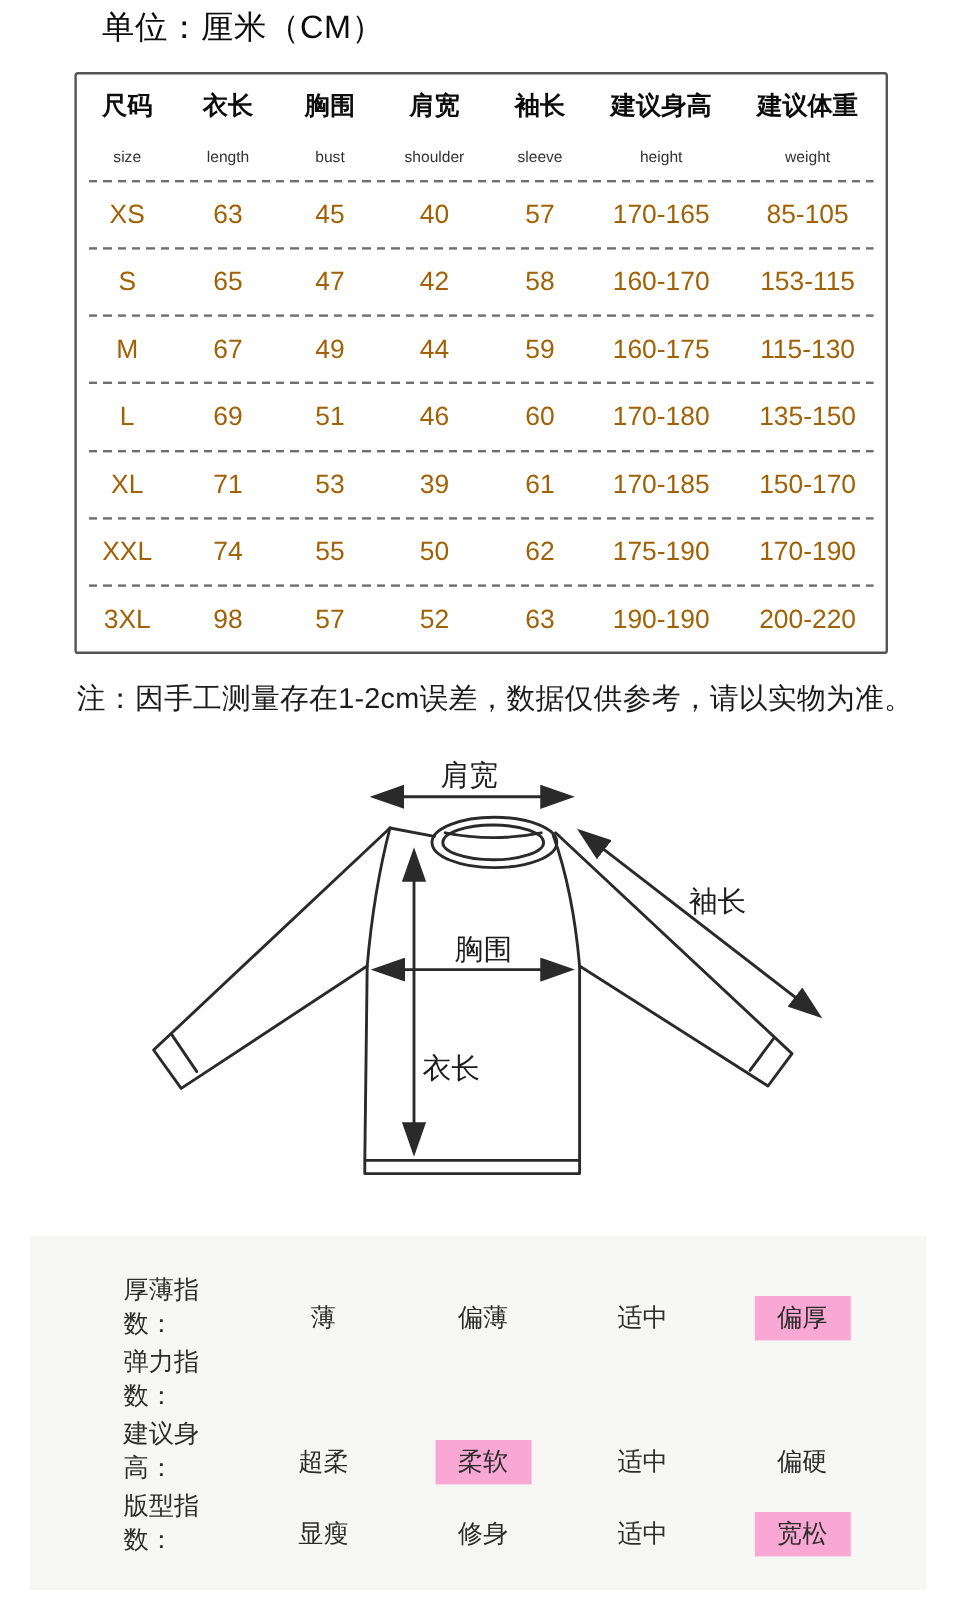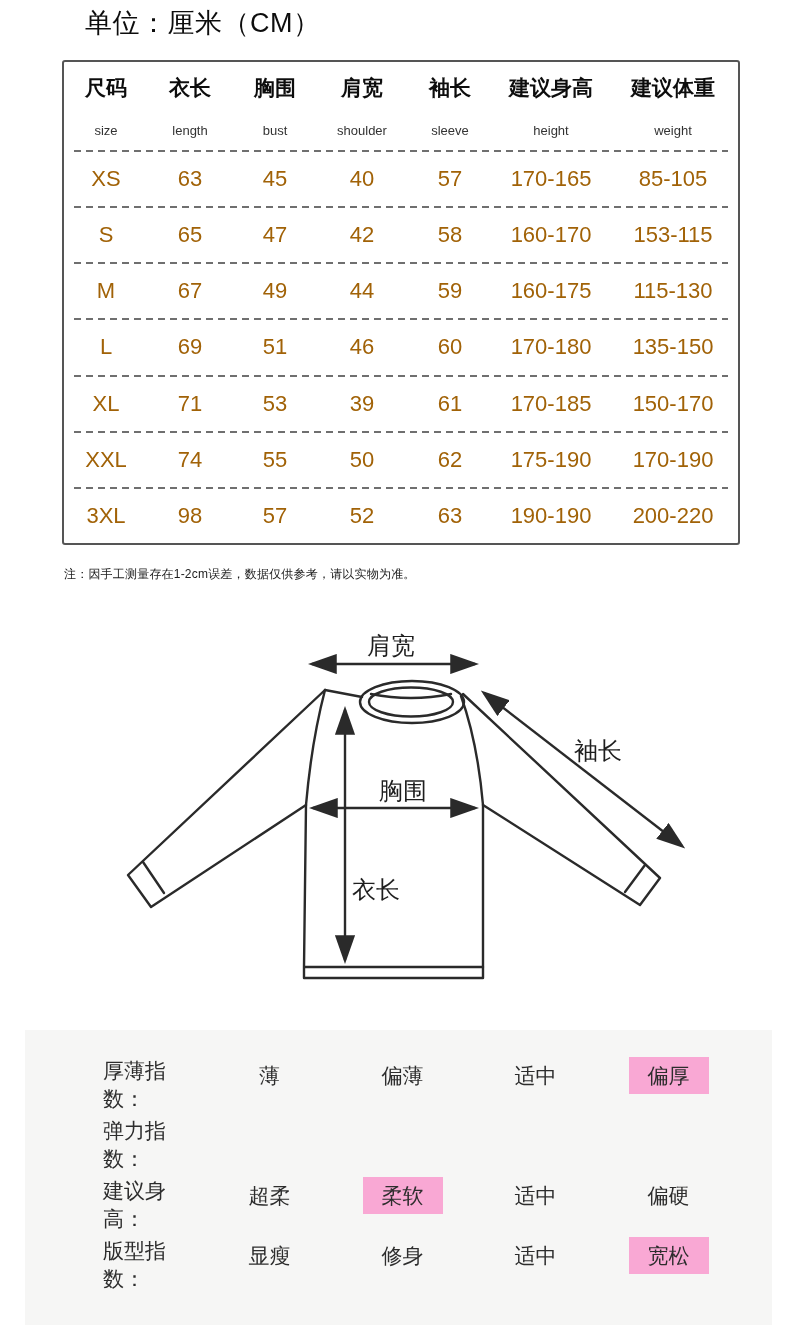--- a/index.html
+++ b/index.html
@@ -26,31 +26,31 @@
   .st-en{font-size:13px;color:#333;margin-top:21px;}
   .dashes{
     height:2px;margin:0 10px;flex:0 0 auto;
     background:repeating-linear-gradient(90deg,#6f6f6f 0 7px,transparent 7px 12px);
   }
   .st-row{flex:1;}
   .st-cell{text-align:center;font-size:22px;color:#a16207;}
   
   .note{
     position:absolute;left:64px;top:566px;
-    font-size:12px;color:#1c1c1c;font-weight:500;letter-spacing:.2px;
+    font-size:24px;color:#1c1c1c;font-weight:500;letter-spacing:.2px;
   }
   
   .diagram{position:absolute;left:60px;top:620px;}
   .diagram text{font-size:24px;fill:#1e1e1e;font-family:"Liberation Sans","DejaVu Sans",sans-serif;}
   
   .indices{
     position:absolute;left:25px;top:1030px;width:747px;height:295px;
     background:#f6f6f5;padding-top:27px;box-sizing:border-box;
   }
-  .idx-row{height:60px;display:flex;align-items:flex-start;padding-left:78px;}
+  .idx-row{height:60px;display:flex;align-items:flex-end;padding-left:78px;}
   .idx-label{width:100px;flex:0 0 auto;font-size:21px;color:#2d2d2d;}
   .idx-options{width:532px;flex:0 0 auto;display:grid;grid-template-columns:repeat(4,1fr);justify-items:center;}
   .chip{font-size:21px;color:#2d2d2d;padding:8px 19px;line-height:1;}
   .chip.selected{background:#f9a8d4;}
 </style>
 </head>
 <body>
 
 <div class="page-title">单位：厘米（CM）</div>
 

